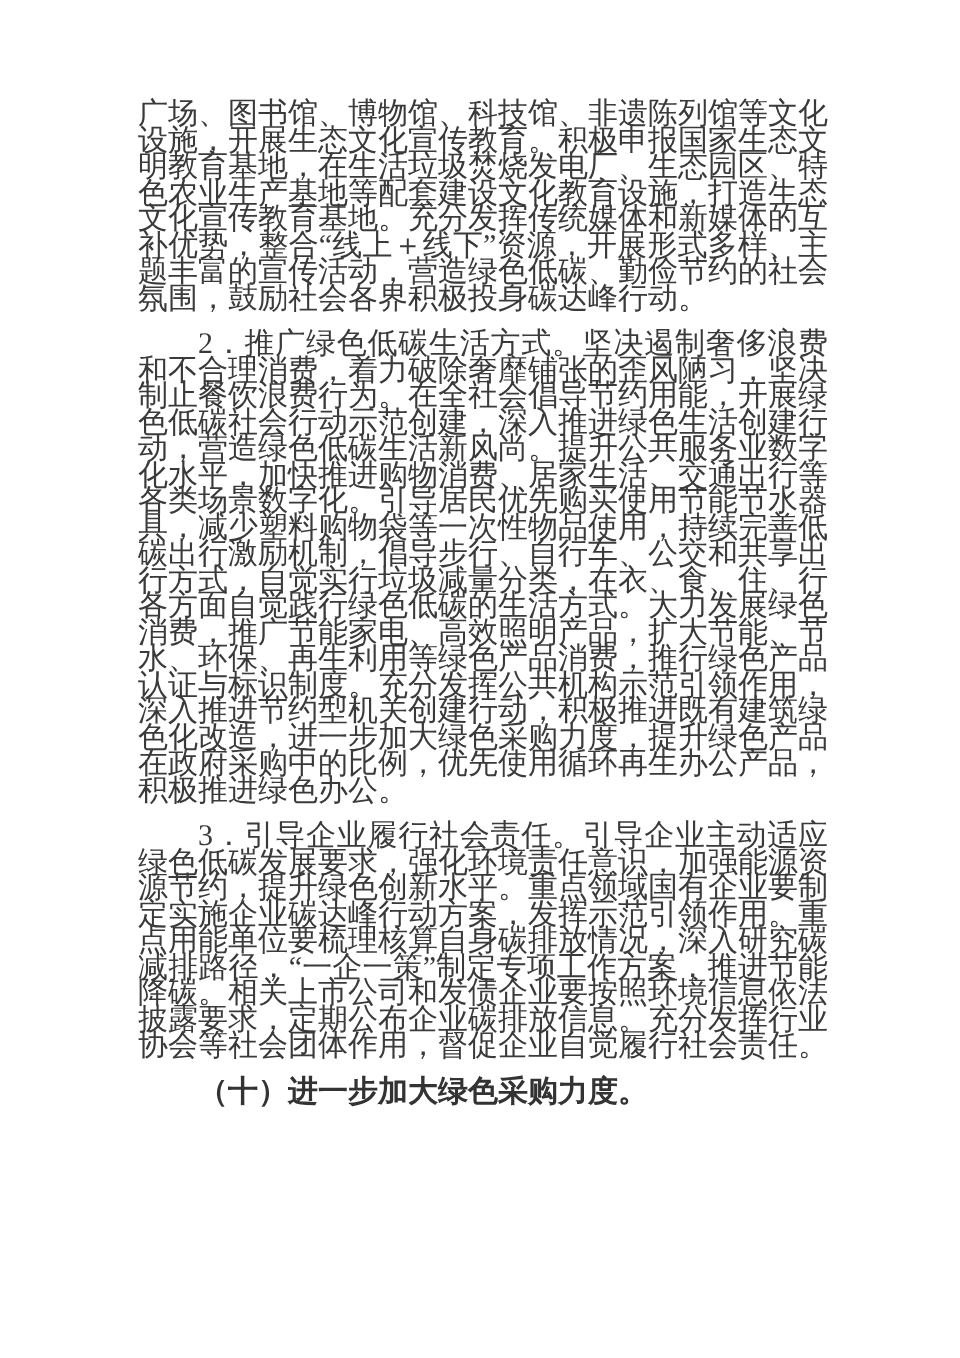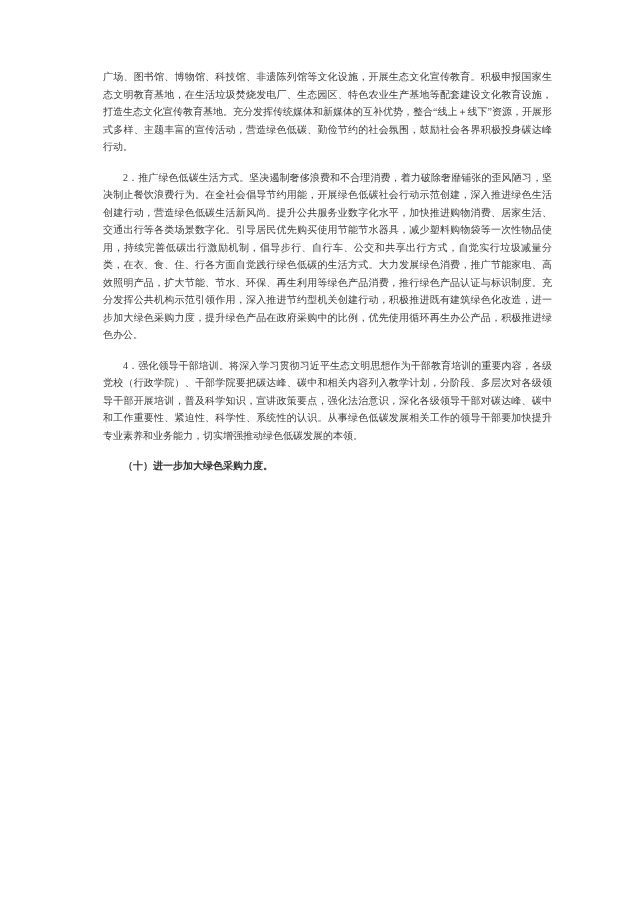--- a/index.html
+++ b/index.html
@@ -9,38 +9,38 @@
     font-family: "Liberation Serif", "DejaVu Serif", serif;
   }
   .page {
     width: 640px;
     height: 905px;
     background: #ffffff;
     padding: 68px 88px 0 88px;
     overflow: hidden;
   }
   .doc-body p {
-    font-size: 10px;
+    font-size: 20px;
     line-height: 17.5px;
     color: #3a3a3a;
     text-align: justify;
-    margin: 0 0 13px 15px;
+    margin: 0 0 13px 4px;
     word-break: break-all;
   }
   .doc-body p.indent {
     text-indent: 2em;
   }
   .doc-body p.heading {
     font-weight: bold;
     color: #333333;
   }
 </style>
 </head>
 <body>
 
 <main class="page">
   <div class="doc-body" id="doc-body">
       <p class="">广场、图书馆、博物馆、科技馆、非遗陈列馆等文化设施，开展生态文化宣传教育。积极申报国家生态文明教育基地，在生活垃圾焚烧发电厂、生态园区、特色农业生产基地等配套建设文化教育设施，打造生态文化宣传教育基地。充分发挥传统媒体和新媒体的互补优势，整合“线上＋线下”资源，开展形式多样、主题丰富的宣传活动，营造绿色低碳、勤俭节约的社会氛围，鼓励社会各界积极投身碳达峰行动。</p>
       <p class=" indent">2．推广绿色低碳生活方式。坚决遏制奢侈浪费和不合理消费，着力破除奢靡铺张的歪风陋习，坚决制止餐饮浪费行为。在全社会倡导节约用能，开展绿色低碳社会行动示范创建，深入推进绿色生活创建行动，营造绿色低碳生活新风尚。提升公共服务业数字化水平，加快推进购物消费、居家生活、交通出行等各类场景数字化。引导居民优先购买使用节能节水器具，减少塑料购物袋等一次性物品使用，持续完善低碳出行激励机制，倡导步行、自行车、公交和共享出行方式，自觉实行垃圾减量分类，在衣、食、住、行各方面自觉践行绿色低碳的生活方式。大力发展绿色消费，推广节能家电、高效照明产品，扩大节能、节水、环保、再生利用等绿色产品消费，推行绿色产品认证与标识制度。充分发挥公共机构示范引领作用，深入推进节约型机关创建行动，积极推进既有建筑绿色化改造，进一步加大绿色采购力度，提升绿色产品在政府采购中的比例，优先使用循环再生办公产品，积极推进绿色办公。</p>
-      <p class=" indent">4．强化领导干部培训。将深入学习贯彻习近平生态文明思想作为干部教育培训的重要内容，各级党校（行政学院）、干部学院要把碳达峰、碳中和相关内容列入教学计划，分阶段、多层次对各级领导干部开展培训，普及科学知识，宣讲政策要点，强化法治意识，深化各级领导干部对碳达峰、碳中和工作重要性、紧迫性、科学性、系统性的认识。从事绿色低碳发展相关工作的领导干部要加快提升专业素养和业务能力，切实增强推动绿色低碳发展的本领。</p>
+      <p class=" indent">3．引导企业履行社会责任。引导企业主动适应绿色低碳发展要求，强化环境责任意识，加强能源资源节约，提升绿色创新水平。重点领域国有企业要制定实施企业碳达峰行动方案，发挥示范引领作用。重点用能单位要梳理核算自身碳排放情况，深入研究碳减排路径，“一企一策”制定专项工作方案，推进节能降碳。相关上市公司和发债企业要按照环境信息依法披露要求，定期公布企业碳排放信息。充分发挥行业协会等社会团体作用，督促企业自觉履行社会责任。</p>
       <p class="heading indent">（十）进一步加大绿色采购力度。</p>
     </div>
 </main>
 
 </body></html>

